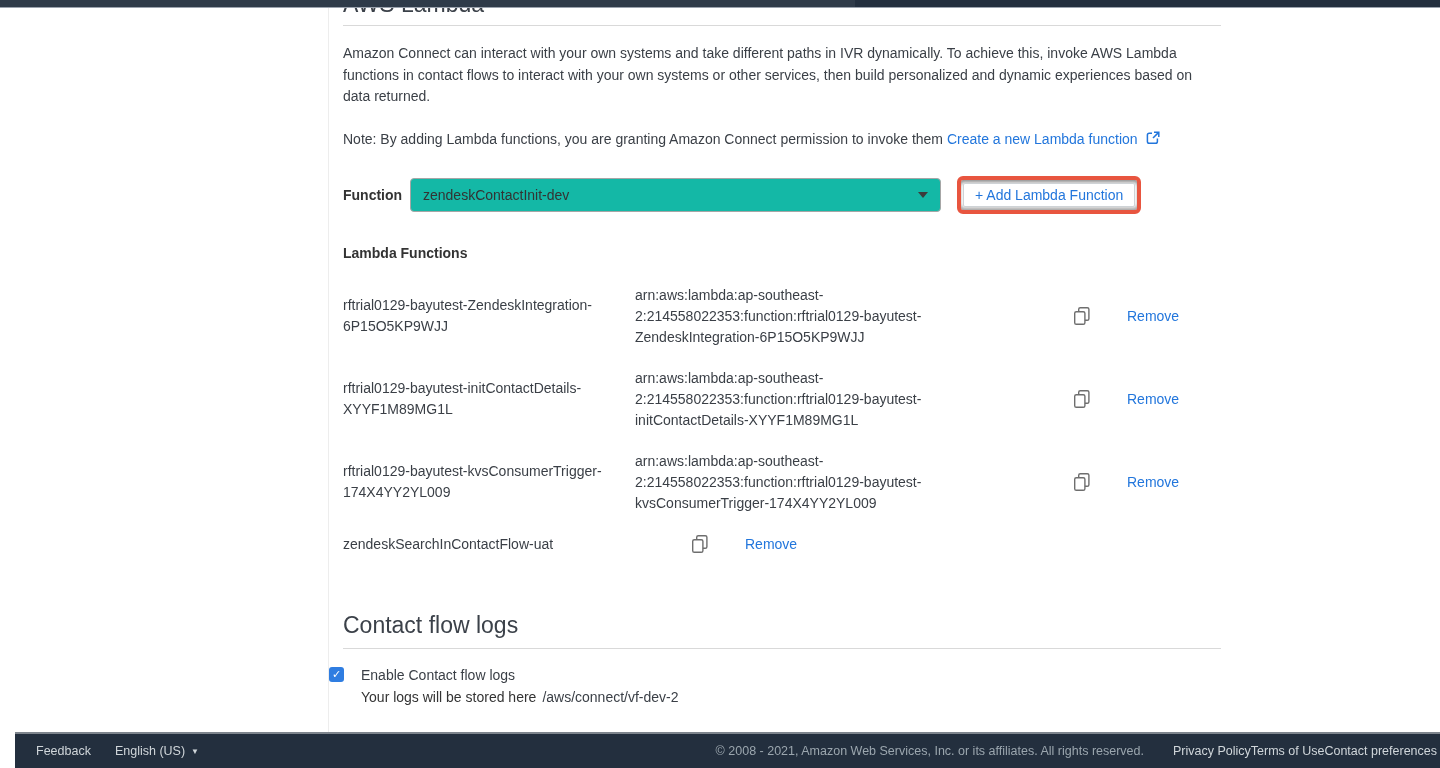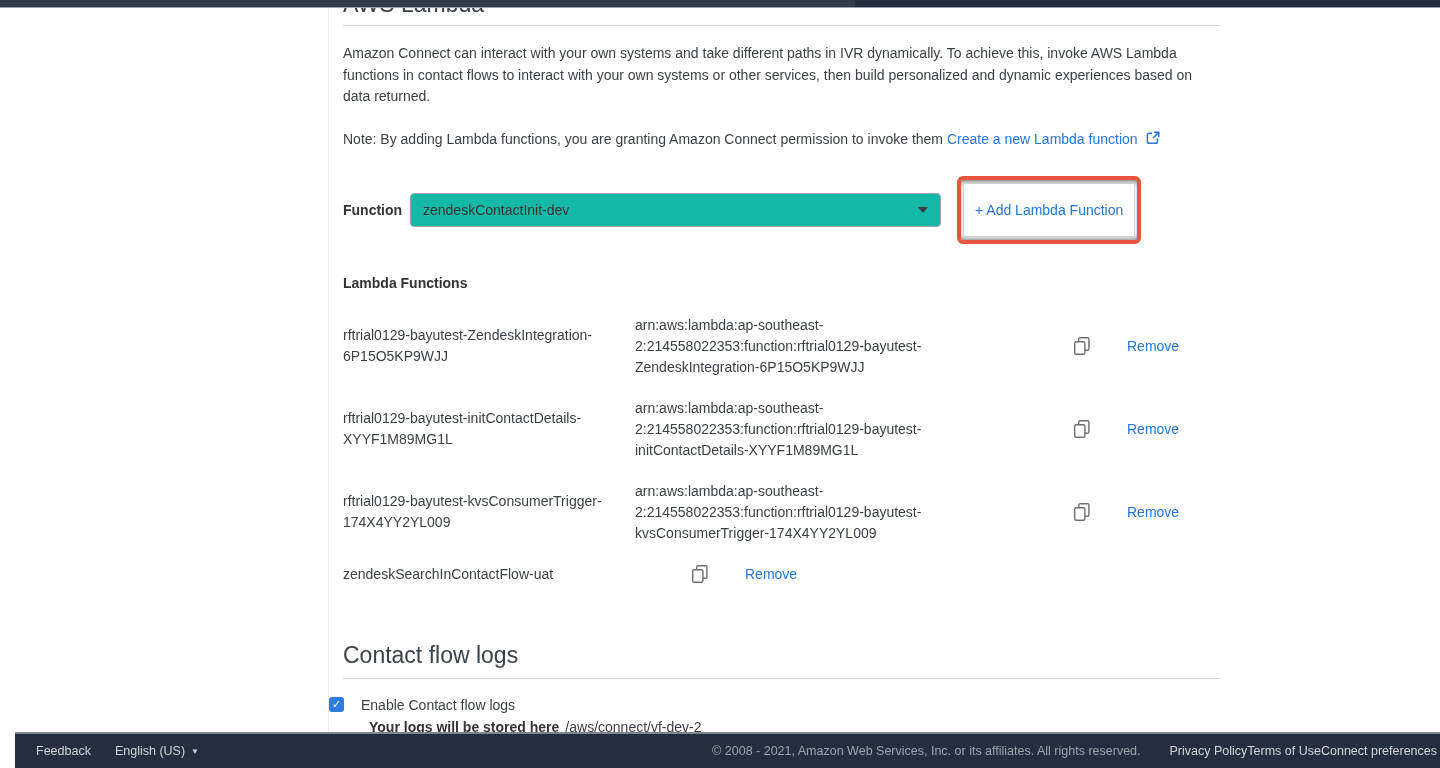--- a/index.html
+++ b/index.html
@@ -32,38 +32,38 @@
   .function-row{margin-top:26px;display:flex;align-items:center;}
   .fn-label{font-weight:700;font-size:14px;color:#333;width:62px;margin-right:5px;}
   .fn-select{width:531px;height:30px;background:#14b8a6;border:1px solid #a6a6a6;border-radius:4px;
     display:flex;align-items:center;padding:16px 12px;font-size:14px;color:#333;cursor:pointer;}
   .fn-select .caret{margin-left:auto;width:0;height:0;border-left:5.5px solid transparent;
     border-right:5.5px solid transparent;border-top:6.5px solid #3c3c3c;}
   .add-annotation{margin-left:16px;border:4px solid var(--highlight-orange);border-radius:6px;
     background:#fff;padding:3px 2px;
     box-shadow:inset 0 4px 4px -2px rgba(45,45,45,.6), inset 0 -4px 4px -2px rgba(45,45,45,.5);}
   .add-btn{display:block;background:#fff;border:1px solid #cfd3d6;border-radius:2px;
-    color:var(--link-blue);font-size:14px;font-family:inherit;padding:18px 11px;cursor:pointer;white-space:nowrap;}
+    color:var(--link-blue);font-size:14px;font-family:inherit;padding:3px 11px;cursor:pointer;white-space:nowrap;}
   
   .list-heading{margin-top:31px;font-size:14px;font-weight:700;color:#333;}
   .lambda-list{margin-top:24px;}
   .lambda-row{display:flex;align-items:center;margin-bottom:20px;font-size:14px;line-height:21px;}
   .col-name{width:270px;margin-right:22px;overflow-wrap:break-word;}
   .col-arn{width:382px;overflow-wrap:break-word;}
   .copy-btn{margin-left:56px;background:none;border:none;cursor:pointer;padding:0;height:20px;}
   .remove-link{margin-left:36px;font-size:14px;}
   
   .cfl-section{margin-top:56px;}
   .cfl-body{margin-top:16px;display:flex;align-items:flex-start;}
   .checkbox{width:15px;height:15px;border-radius:3px;background:var(--checkbox-blue);
     color:#fff;font-size:11px;font-weight:700;display:flex;align-items:center;justify-content:center;
     cursor:pointer;margin-top:2px;}
   .cfl-text{margin-left:17px;font-size:14px;line-height:21px;}
   .cfl-line2{margin-top:1px;}
-  .bold-label{font-weight:700;color:#333;margin-left:8px;}
+  .bold-label{font-weight:400;color:#333;}
   .log-path{margin-left:6px;}
   
   .footer{position:absolute;left:15px;bottom:0;width:1440px;height:36px;background:var(--footer-bg);
     border-top:2px solid #7e858d;display:flex;align-items:center;font-size:12.5px;color:#d0d6da;
     padding:0 18px 0 21px;}
   .footer .f-left{display:flex;align-items:center;gap:24px;}
   .f-item{cursor:pointer;white-space:nowrap;}
   .lang .caret{display:inline-block;font-size:8px;vertical-align:1px;margin-left:6px;}
   .f-copy{margin-left:auto;color:#9ba6ae;margin-right:29px;cursor:default;white-space:nowrap;}
   .f-links{display:flex;}
@@ -161,15 +161,15 @@
 
 <div class="footer">
   <div class="f-left">
     <span class="f-item">Feedback</span>
     <span class="f-item lang"><span>English (US)</span><span class="caret">▼</span></span>
   </div>
   <span class="f-copy">© 2008 - 2021, Amazon Web Services, Inc. or its affiliates. All rights reserved.</span>
   <div class="f-links">
     <span class="f-item">Privacy Policy</span>
     <span class="f-item">Terms of Use</span>
-    <span class="f-item">Connect preferences</span>
+    <span class="f-item">Contact preferences</span>
   </div>
 </div>
 
 </body></html>

